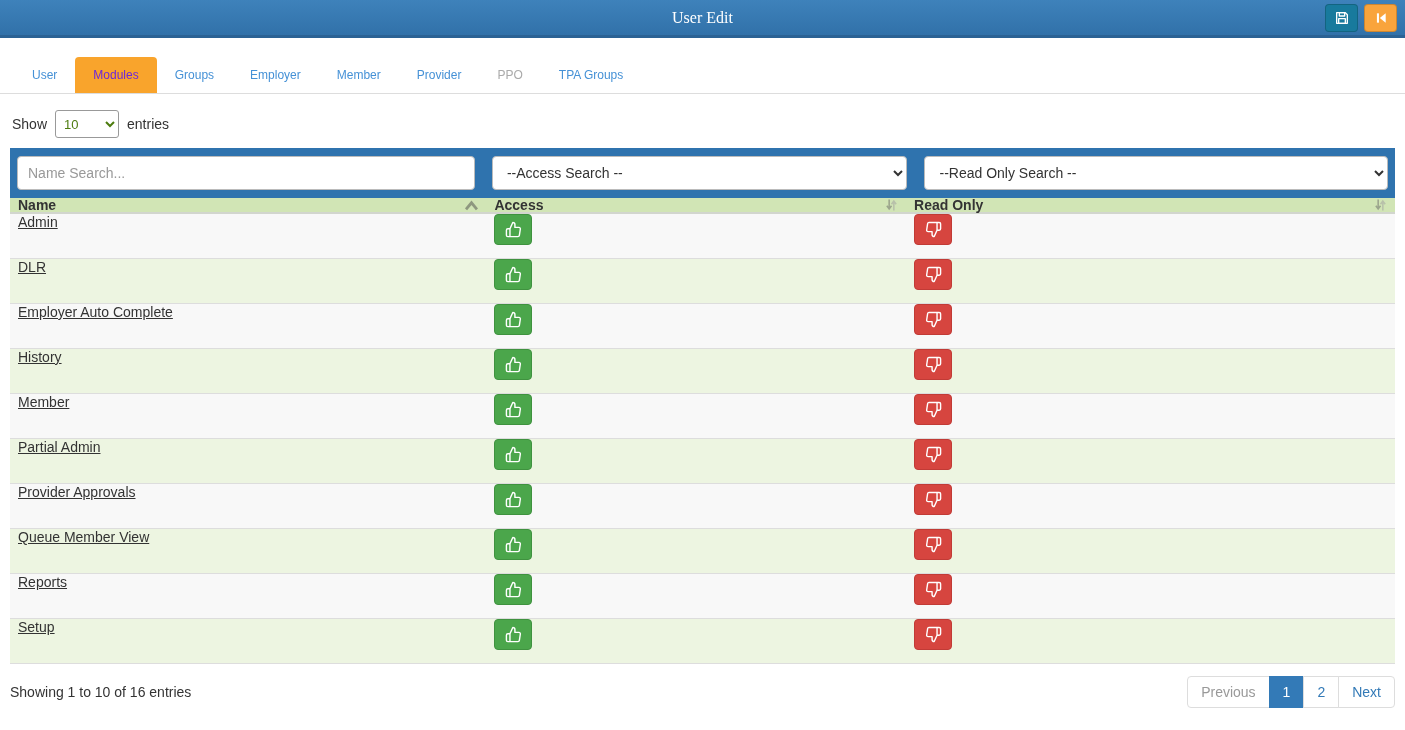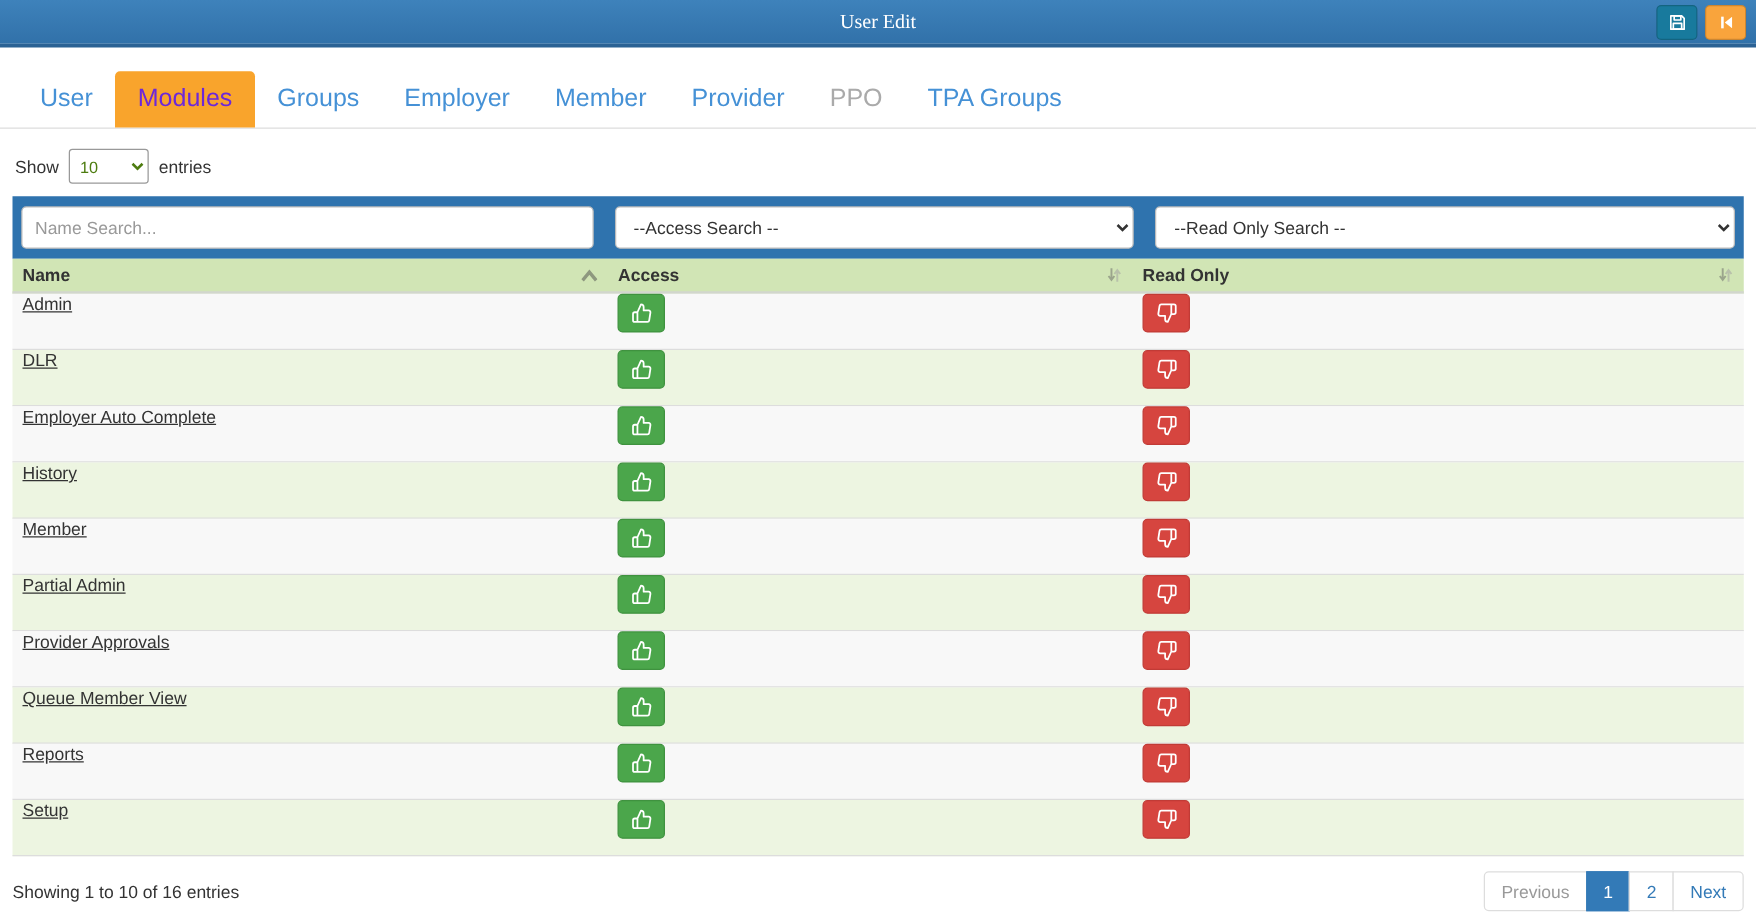--- a/index.html
+++ b/index.html
@@ -22,21 +22,21 @@
     width:33px; height:28px; border-radius:4px; border:1px solid rgba(0,0,0,.18);
     display:flex; align-items:center; justify-content:center; cursor:pointer; padding:0;
   }
   .hbtn.save { background:#187a9d; }
   .hbtn.back { background:#f9a43c; }
   .hbtn svg { display:block; }
 
   
   .tabbar { padding:19px 14px 0; border-bottom:1px solid #ddd; display:flex; }
   .tab {
-    padding:11px 18px; font-size:20px; color:#4591d6; cursor:pointer;
+    padding:11px 18px; font-size:12px; color:#4591d6; cursor:pointer;
     border-radius:4px 4px 0 0; text-decoration:none;
   }
   .tab.active { background:#f9a42c; color:#6d28d9; }
   .tab.disabled { color:#aaa; cursor:default; }
 
   
   .show-row { margin:16px 12px 0; display:flex; align-items:center; gap:8px; }
   select.len {
     width:64px; height:28px; border:1px solid #999; border-radius:3px;
     font-size:13px; padding:2px 4px; background:#fff; color:#4d7c0f;
@@ -54,21 +54,21 @@
     font-family:"Liberation Sans", sans-serif;
   }
   .filter-panel input::placeholder { color:#999; }
   .f-name { flex:464 0 0; }
   .f-access { flex:419 0 0; }
   .f-read { flex:470 0 0; }
 
   
   .table { margin:0 10px; }
   .thead {
-    display:flex; background:#d1e5b5; height:28px; align-items:stretch;
+    display:flex; background:#d1e5b5; height:16px; align-items:stretch;
     border-bottom:2px solid #d2d6ce; font-weight:bold;
   }
   .th {
     display:flex; align-items:center; justify-content:space-between;
     padding:0 8px; cursor:pointer;
   }
   .col-name { width:34.4%; }
   .col-access { width:30.3%; }
   .col-read { width:35.3%; }
   .sort-icon { display:flex; align-items:center; }

